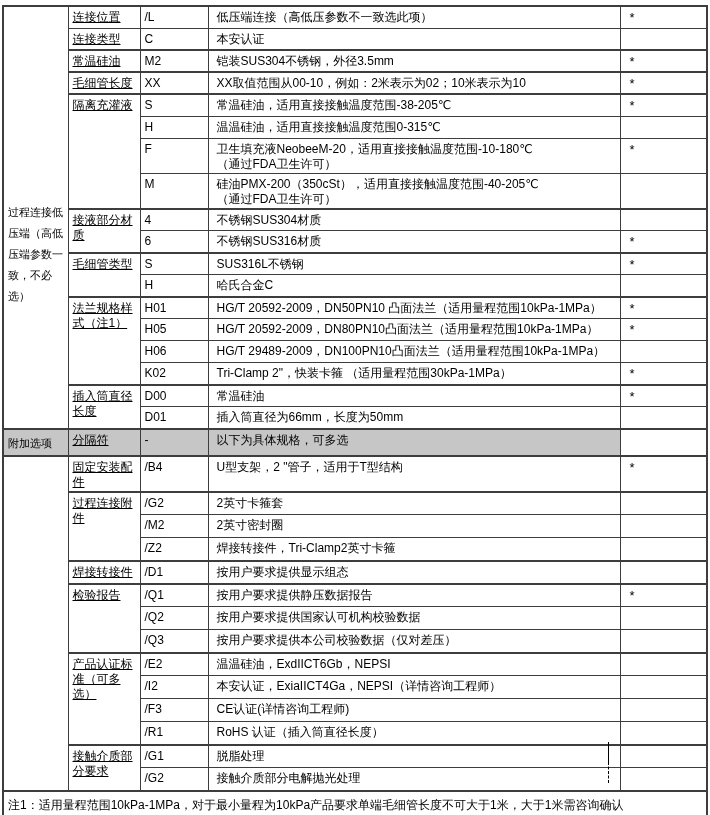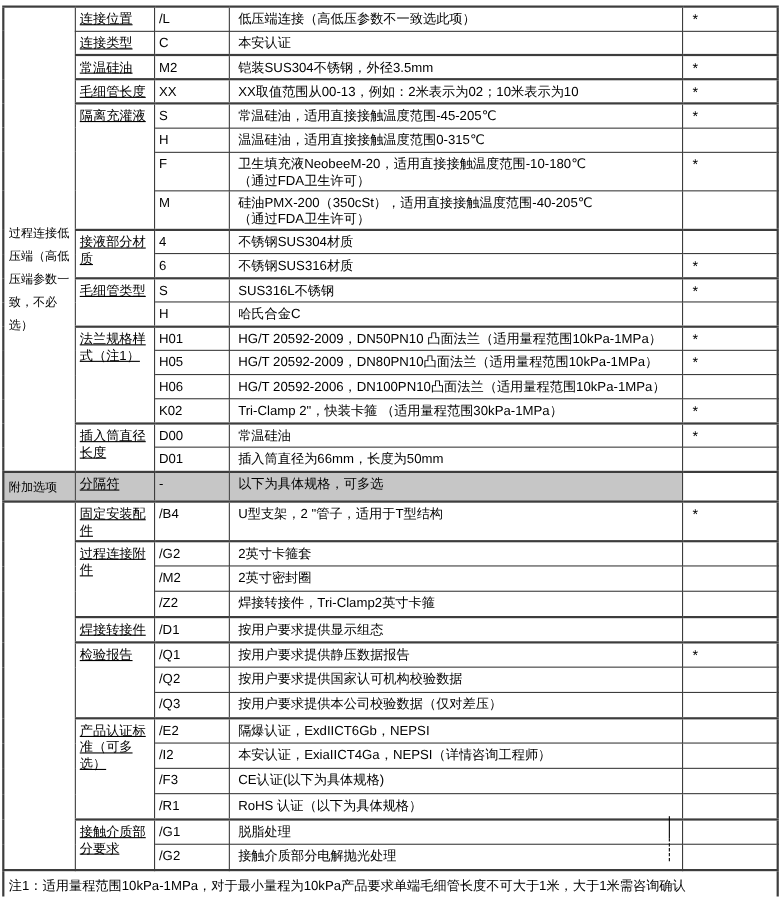--- a/index.html
+++ b/index.html
@@ -55,27 +55,27 @@
       </tr>
       <tr class=" gs">
         <td class="c2" rowspan="1">常温硅油</td>
         <td class="c3">M2</td>
         <td class="c4">铠装SUS304不锈钢，外径3.5mm</td>
         <td class="c5">*</td>
       </tr>
       <tr class=" gs">
         <td class="c2" rowspan="1">毛细管长度</td>
         <td class="c3">XX</td>
-        <td class="c4">XX取值范围从00-13，例如：2米表示为02；10米表示为10</td>
+        <td class="c4">XX取值范围从00-10，例如：2米表示为02；10米表示为10</td>
         <td class="c5">*</td>
       </tr>
       <tr class=" gs">
         <td class="c2" rowspan="4">隔离充灌液</td>
         <td class="c3">S</td>
-        <td class="c4">常温硅油，适用直接接触温度范围-45-205℃</td>
+        <td class="c4">常温硅油，适用直接接触温度范围-38-205℃</td>
         <td class="c5">*</td>
       </tr>
       <tr>
         <td class="c3">H</td>
         <td class="c4">温温硅油，适用直接接触温度范围0-315℃</td>
         <td class="c5"></td>
       </tr>
       <tr class="tall">
         <td class="c3">F</td>
         <td class="c4">卫生填充液NeobeeM-20，适用直接接触温度范围-10-180℃
@@ -116,21 +116,21 @@
         <td class="c4">HG/T 20592-2009，DN50PN10 凸面法兰（适用量程范围10kPa-1MPa）</td>
         <td class="c5">*</td>
       </tr>
       <tr>
         <td class="c3">H05</td>
         <td class="c4">HG/T 20592-2009，DN80PN10凸面法兰（适用量程范围10kPa-1MPa）</td>
         <td class="c5">*</td>
       </tr>
       <tr>
         <td class="c3">H06</td>
-        <td class="c4">HG/T 20592-2006，DN100PN10凸面法兰（适用量程范围10kPa-1MPa）</td>
+        <td class="c4">HG/T 29489-2009，DN100PN10凸面法兰（适用量程范围10kPa-1MPa）</td>
         <td class="c5"></td>
       </tr>
       <tr>
         <td class="c3">K02</td>
         <td class="c4">Tri-Clamp 2"，快装卡箍 （适用量程范围30kPa-1MPa）</td>
         <td class="c5">*</td>
       </tr>
       <tr class=" gs">
         <td class="c2" rowspan="2">插入筒直径长度</td>
         <td class="c3">D00</td>
@@ -190,36 +190,36 @@
         <td class="c5"></td>
       </tr>
       <tr class="h23">
         <td class="c3">/Q3</td>
         <td class="c4">按用户要求提供本公司校验数据（仅对差压）</td>
         <td class="c5"></td>
       </tr>
       <tr class="h23 gs">
         <td class="c2" rowspan="4">产品认证标准（可多选）</td>
         <td class="c3">/E2</td>
-        <td class="c4">隔爆认证，ExdIICT6Gb，NEPSI</td>
+        <td class="c4">温温硅油，ExdIICT6Gb，NEPSI</td>
         <td class="c5"></td>
       </tr>
       <tr class="h23">
         <td class="c3">/I2</td>
         <td class="c4">本安认证，ExiaIICT4Ga，NEPSI（详情咨询工程师）</td>
         <td class="c5"></td>
       </tr>
       <tr class="h23">
         <td class="c3">/F3</td>
-        <td class="c4">CE认证(以下为具体规格)</td>
+        <td class="c4">CE认证(详情咨询工程师)</td>
         <td class="c5"></td>
       </tr>
       <tr class="h23">
         <td class="c3">/R1</td>
-        <td class="c4">RoHS 认证（以下为具体规格）</td>
+        <td class="c4">RoHS 认证（插入筒直径长度）</td>
         <td class="c5"></td>
       </tr>
       <tr class="h23 gs">
         <td class="c2" rowspan="2">接触介质部分要求</td>
         <td class="c3">/G1</td>
         <td class="c4">脱脂处理</td>
         <td class="c5"></td>
       </tr>
       <tr class="h23">
         <td class="c3">/G2</td>

